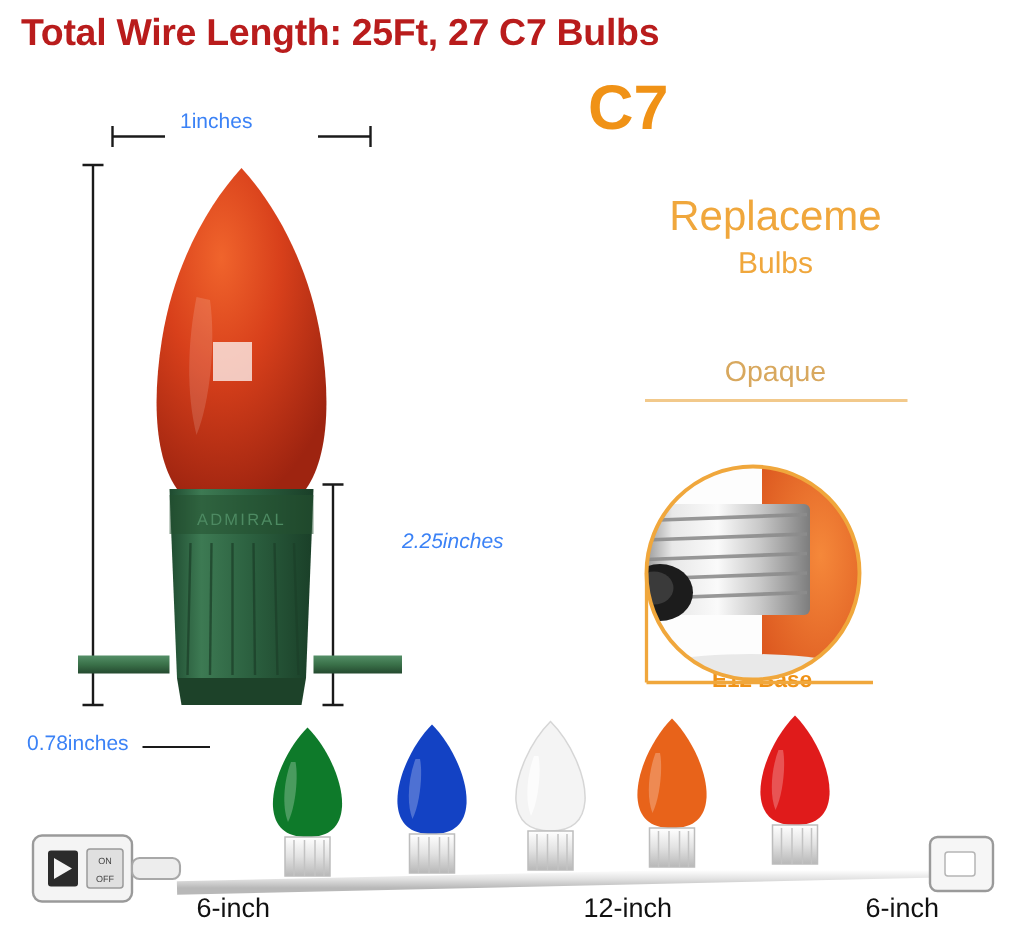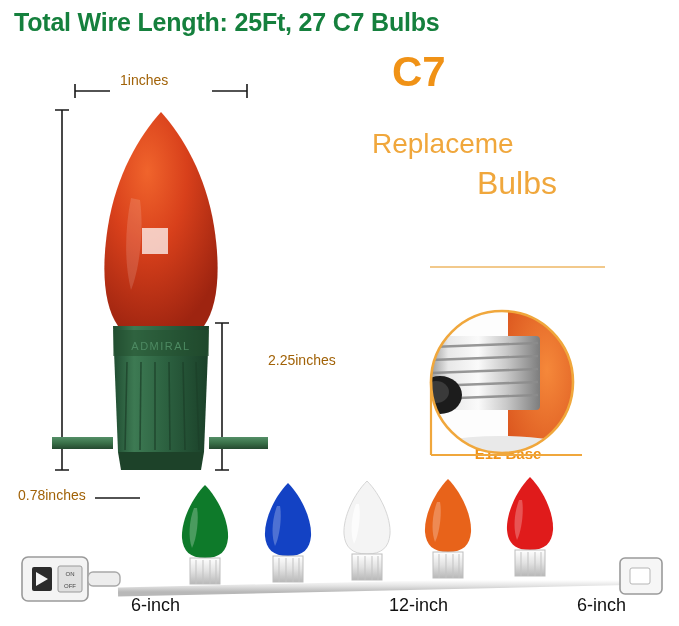--- a/index.html
+++ b/index.html
@@ -19,49 +19,49 @@
   }
   .abs { position: absolute; }
 
   
   #headline {
     left: 14px;
     top: 8px;
     width: 660px;
     font-size: 25px;
     font-weight: bold;
-    color: #15803d;
+    color: #b91c1c;
     letter-spacing: -0.2px;
     white-space: nowrap;
   }
 
   
   #c7-title {
     left: 392px;
     top: 48px;
     width: 250px;
     text-align: left;
     font-size: 42px;
     font-weight: bold;
     color: #f09216;
   }
   #c7-sub1 {
     left: 372px;
     top: 128px;
     width: 290px;
-    text-align: left;
+    text-align: center;
     font-size: 28px;
     color: #f0a73c;
   }
   #c7-sub2 {
     left: 392px;
     top: 165px;
     width: 250px;
     text-align: center;
-    font-size: 32px;
+    font-size: 20px;
     color: #f0a73c;
   }
   #opaque {
     left: 392px;
     top: 238px;
     width: 250px;
     text-align: center;
     font-size: 19px;
     color: #d8a85e;
   }
@@ -69,25 +69,25 @@
     left: 430px;
     top: 266px;
     width: 175px;
     height: 2px;
     background: #f2c98b;
   }
 
   
   .dim-label {
     font-size: 14px;
-    color: #a16207;
+    color: #3b82f6;
     white-space: nowrap;
   }
   #dim-width { left: 120px; top: 72px; }
-  #dim-height { left: 268px; top: 352px; }
+  #dim-height { left: 268px; top: 352px; font-style: italic; }
   #dim-spacing { left: 18px; top: 487px; }
 
   
   #overlay { left: 0; top: 0; }
 
   
   #e12-label {
     left: 418px;
     top: 445px;
     width: 180px;
@@ -111,20 +111,21 @@
 </head>
 <body>
 
 <div id="stage">
 
   <div class="abs" id="headline">Total Wire Length: 25Ft, 27 C7 Bulbs</div>
 
   <div class="abs" id="c7-title">C7</div>
   <div class="abs" id="c7-sub1">Replaceme</div>
   <div class="abs" id="c7-sub2">Bulbs</div>
+  <div class="abs" id="opaque">Opaque</div>
   <div class="abs" id="opaque-rule"></div>
 
   <div class="abs dim-label" id="dim-width">1inches</div>
   <div class="abs dim-label" id="dim-height">2.25inches</div>
   <div class="abs dim-label" id="dim-spacing">0.78inches</div>
 
   <div class="abs" id="e12-label">E12 Base</div>
 
   <div class="abs seg-label" id="seg-a">6-inch</div>
   <div class="abs seg-label" id="seg-b">12-inch</div>

